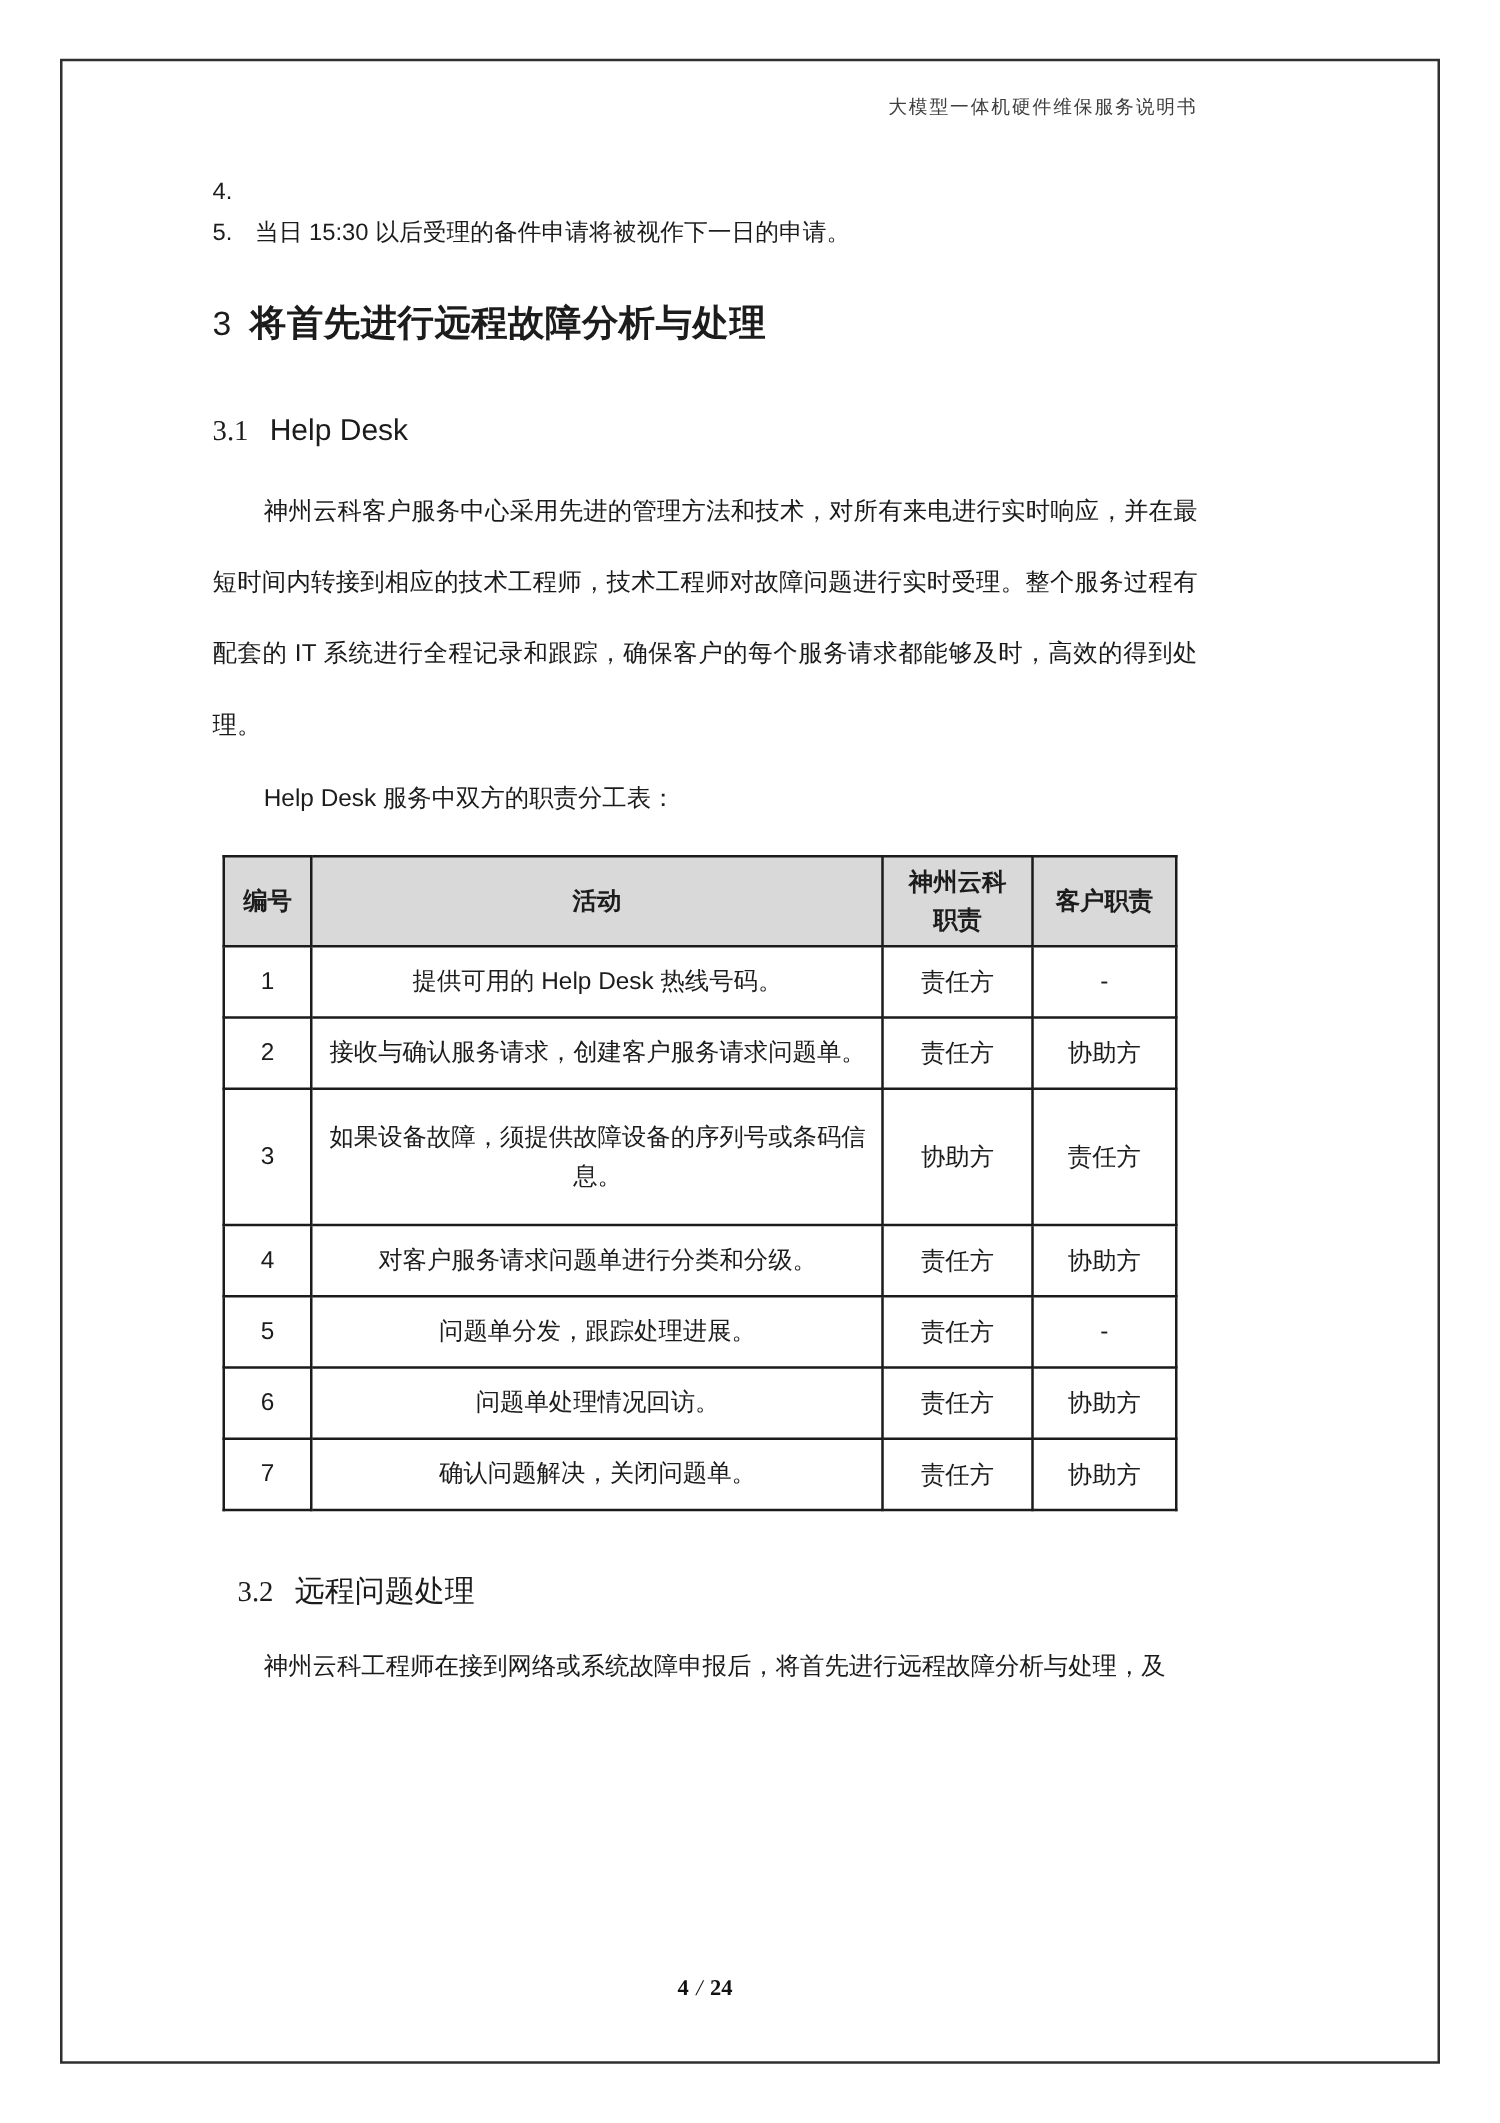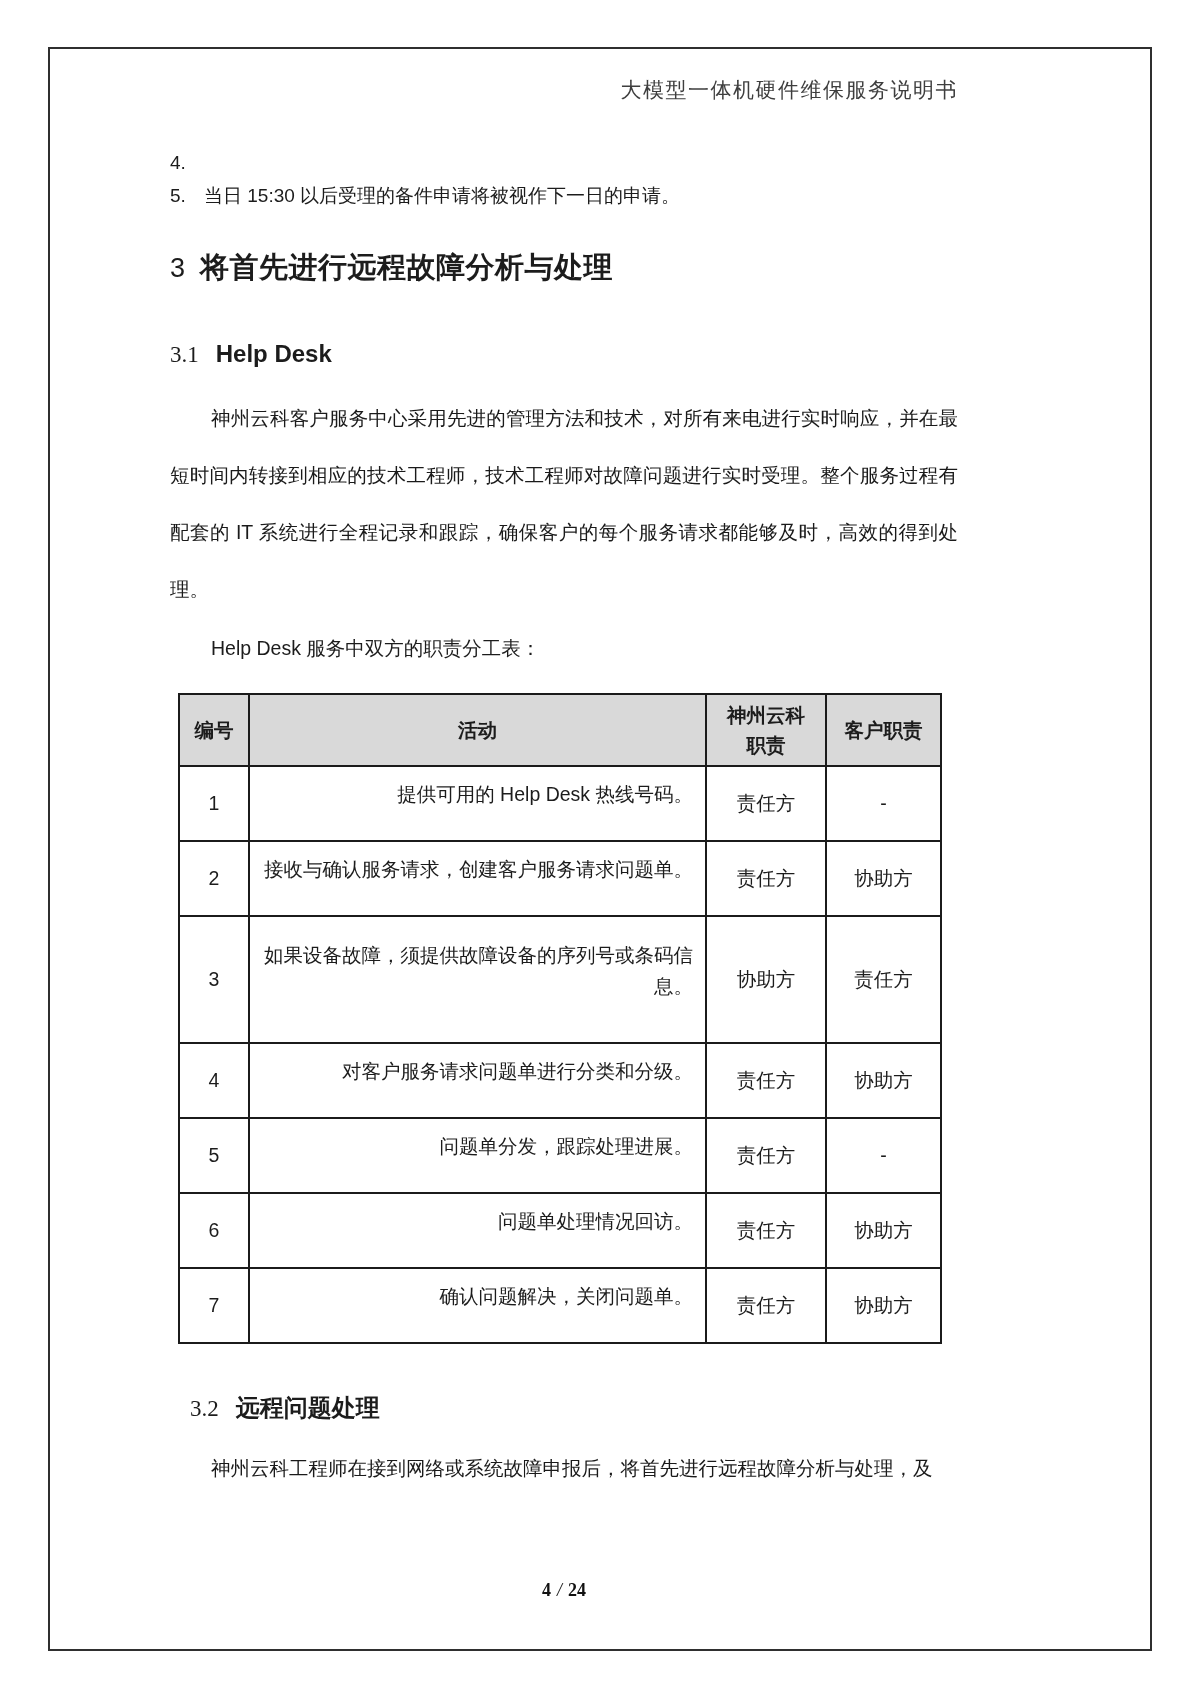--- a/index.html
+++ b/index.html
@@ -18,21 +18,21 @@
   }
   .content {
     position:relative;
     margin-left:170px;
     width:788px;
   }
   .doc-header {
     padding-top:76px;
     text-align:right;
     font-family:"Liberation Serif","DejaVu Serif",serif;
-    font-size:21px;
+    font-size:15px;
     color:#3e3e3e;
     letter-spacing:1.5px;
   }
   .num-list { margin-top:42px; font-size:19px; }
   .num-item { display:flex; line-height:33px; }
   .num-item .num { flex:0 0 34px; }
   .h1 {
     margin-top:36px;
     display:flex; align-items:baseline; gap:15px;
     font-size:29px;
@@ -40,21 +40,21 @@
   .h1-num { font-weight:400; font-size:27px; }
   .h1-title { font-weight:700; letter-spacing:0.5px; }
   .h2 {
     margin-top:52px;
     display:flex; align-items:baseline; gap:17px;
   }
   .h2-num {
     font-family:"Liberation Serif","DejaVu Serif",serif;
     font-size:23px; font-weight:400;
   }
-  .h2-title { font-weight:700; font-size:24px;text-align:right; }
+  .h2-title { font-weight:400; font-size:24px;text-align:right; }
   .para {
     margin-top:22px;
     font-size:19.5px;
     line-height:57px;
     text-align:justify;
     text-indent:41px;
     color:#1a1a1a;
   }
   .para + .para { margin-top:0; }
   .table-intro {
@@ -80,22 +80,22 @@
   table.resp { border:1px solid #8b5cf6; }
   table.resp thead th {
     background:#d9d9d9;
     font-weight:700;
     height:70px;
     line-height:30px;
   }
   table.resp td { height:43px; }
   table.resp tr.tall td { height:95px; }
   table.resp td.activity {
-    text-align:right;
-    padding:6px 12px 24px 13px;
+    text-align:center;
+    padding:6px 12px 6px 13px;
     line-height:31px;
   }
   .h2-b { margin-top:48px;margin-left:20px; }
   .para-last { margin-top:16px; }
   .footer {
     position:absolute;
     left:170px; width:788px; top:1580px;
     text-align:center;
     font-family:"Liberation Serif","DejaVu Serif",serif;
     font-weight:700;

